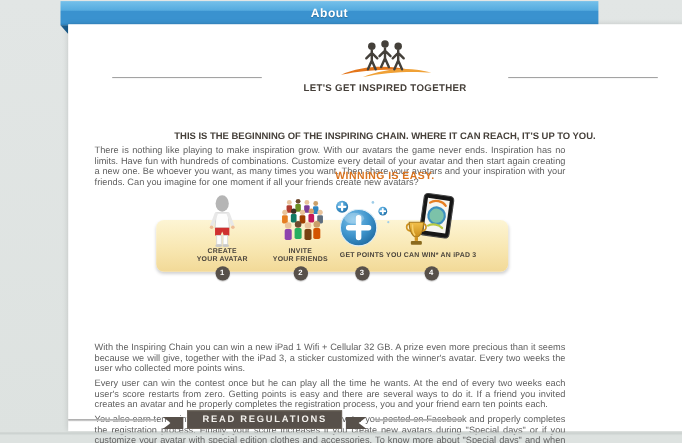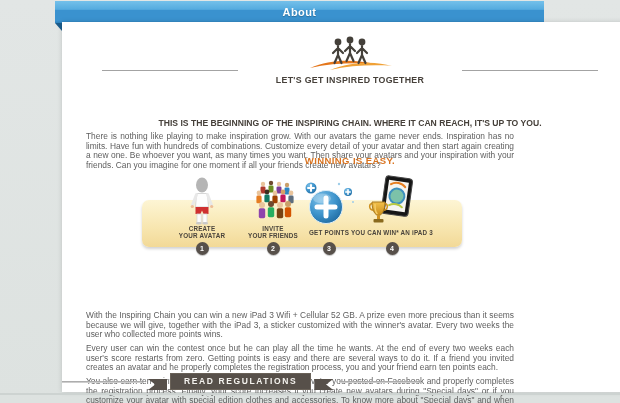--- a/index.html
+++ b/index.html
@@ -219,21 +219,21 @@
           <rect x="7.5" y="44" width="10" height="3.5" rx="1" fill="#8a6a1e"></rect>
         </svg>
       </div>
       <div class="step-label">
         <span>YOU CAN WIN* AN iPAD 3</span>
         <span></span>
       </div>
       <div class="step-num">4</div>
     </div>
 
-    <div class="para p-prize">With the Inspiring Chain you can win a new iPad 3 Wifi + Cellular 52 GB. A prize even more precious than it seems because we will give, together with the iPad 3, a sticker customized with the winner's avatar. Every two weeks the user who collected more points wins.</div>
+    <div class="para p-prize">With the Inspiring Chain you can win a new iPad 1 Wifi + Cellular 32 GB. A prize even more precious than it seems because we will give, together with the iPad 3, a sticker customized with the winner's avatar. Every two weeks the user who collected more points wins.</div>
     <div class="para p-rules">Every user can win the contest once but he can play all the time he wants. At the end of every two weeks each user's score restarts from zero. Getting points is easy and there are several ways to do it. If a friend you invited creates an avatar and he properly completes the registration process, you and your friend earn ten points each.</div>
     <div class="para p-facebook">You also earn ten points if one of your friends clicks on the avatar you posted on Facebook and properly completes the registration process. Finally, your score increases if you create new avatars during "Special days" or if you customize your avatar with special edition clothes and accessories. To know more about "Special days" and when they are going to be, check daily our Facebook fan page and the news box in the home page.</div>
 
     <div class="footer-ribbon">
       <div class="f-line"></div>
       <div class="tail l"></div>
       <div class="reg-button">
         <span>READ REGULATIONS</span>
       </div>
       <div class="tail r"></div>

